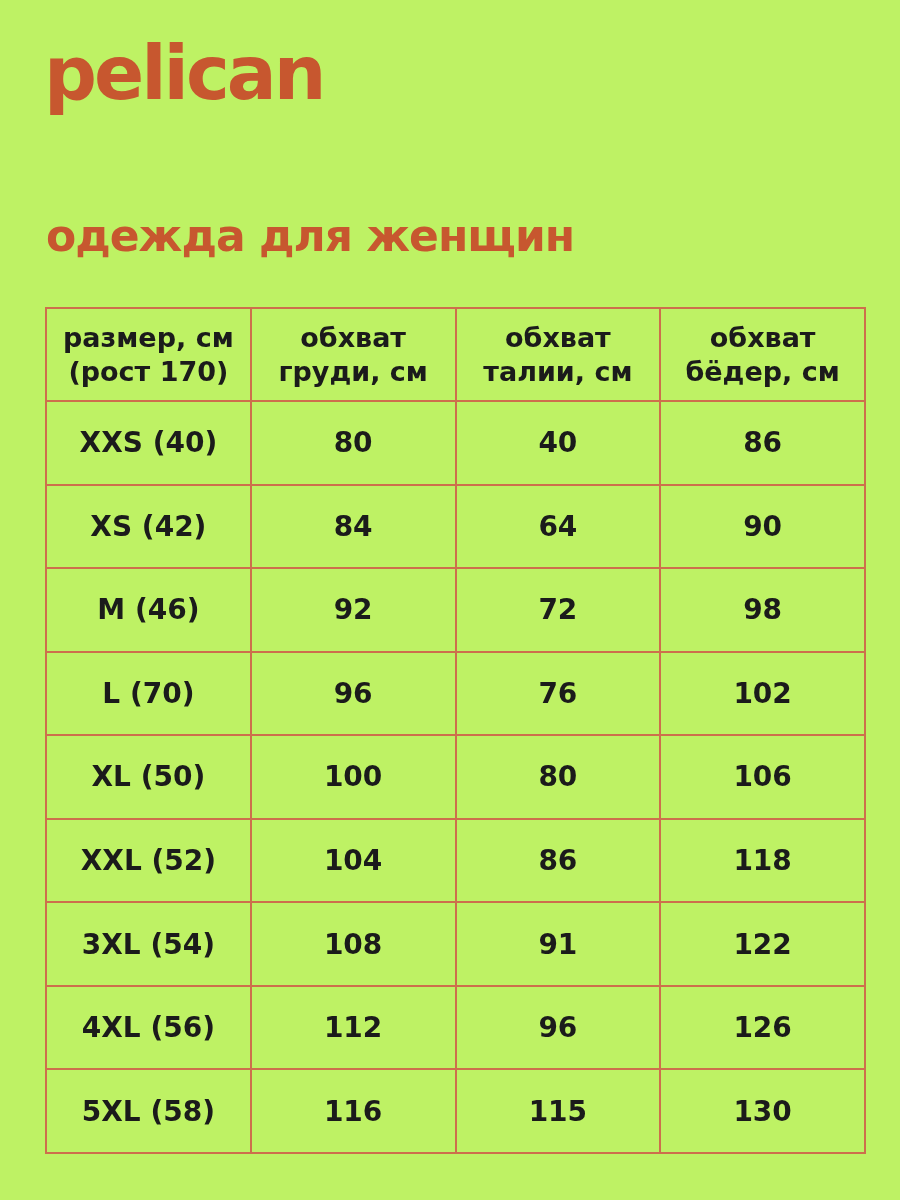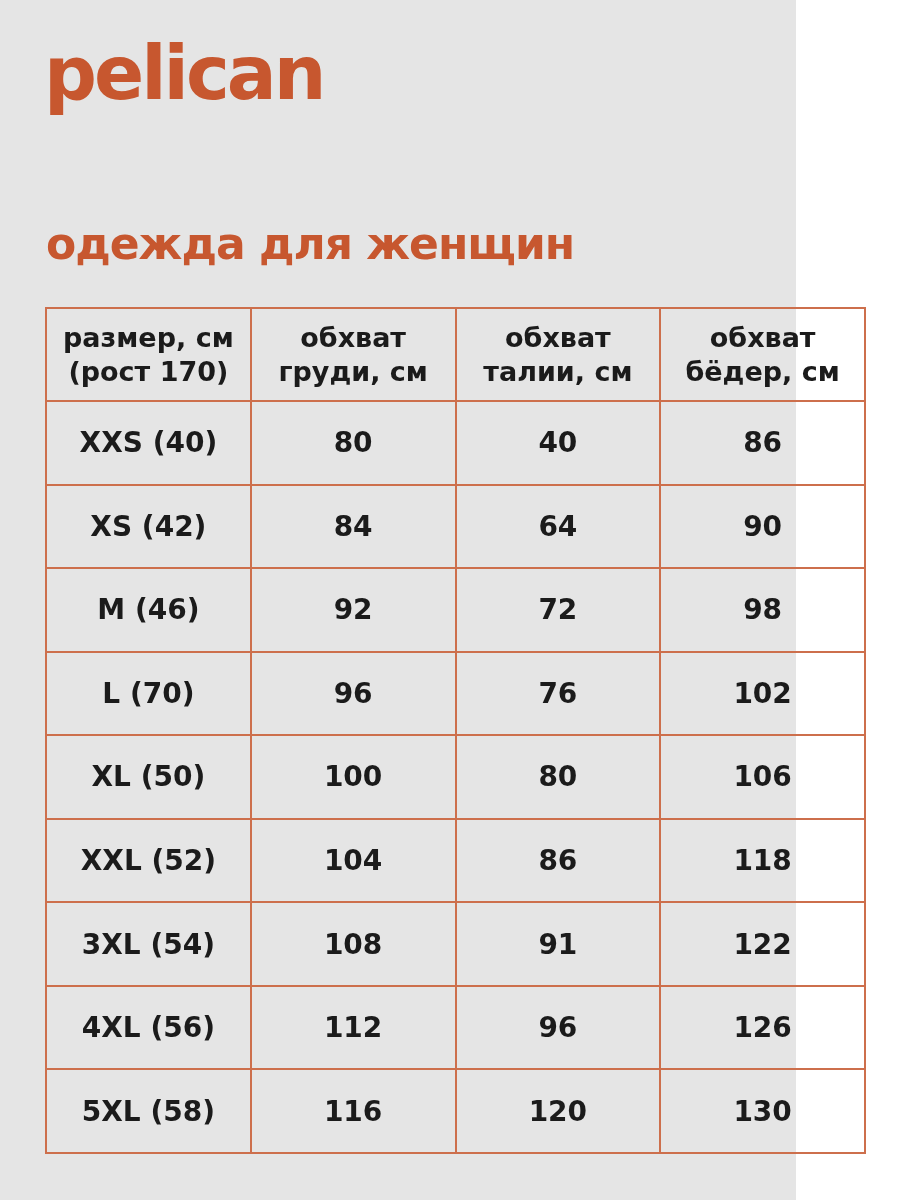--- a/index.html
+++ b/index.html
@@ -5,38 +5,38 @@
   * { margin: 0; padding: 0; box-sizing: border-box; }
   html, body {
     width: 900px;
     height: 1200px;
     background: #ffffff;
     font-family: "DejaVu Sans", "Liberation Sans", sans-serif;
     overflow: hidden;
   }
   .page {
     position: relative;
-    width: 796px;
+    width: 900px;
     height: 1200px;
-    background: #e5e5e5;
+    background: #bef264;
   }
   .logo {
     position: absolute;
     left: 44px;
     top: 36px;
     font-size: 74px;
     font-weight: 700;
     letter-spacing: -3px;
     color: #C7572F;
     line-height: 1;
   }
   .page-title {
     position: absolute;
     left: 46px;
-    top: 220px;
+    top: 212px;
     font-size: 44px;
     font-weight: 700;
     letter-spacing: -1px;
     color: #C7572F;
     line-height: 1.1;
   }
   table.size-table {
     position: absolute;
     left: 45px;
     top: 307px;
@@ -133,19 +133,19 @@
         </tr>
         <tr>
           <td>4XL (56)</td>
           <td>112</td>
           <td>96</td>
           <td>126</td>
         </tr>
         <tr>
           <td>5XL (58)</td>
           <td>116</td>
-          <td>120</td>
+          <td>115</td>
           <td>130</td>
         </tr>
       </tbody>
   </table>
 
 </div>
 
 </body></html>

